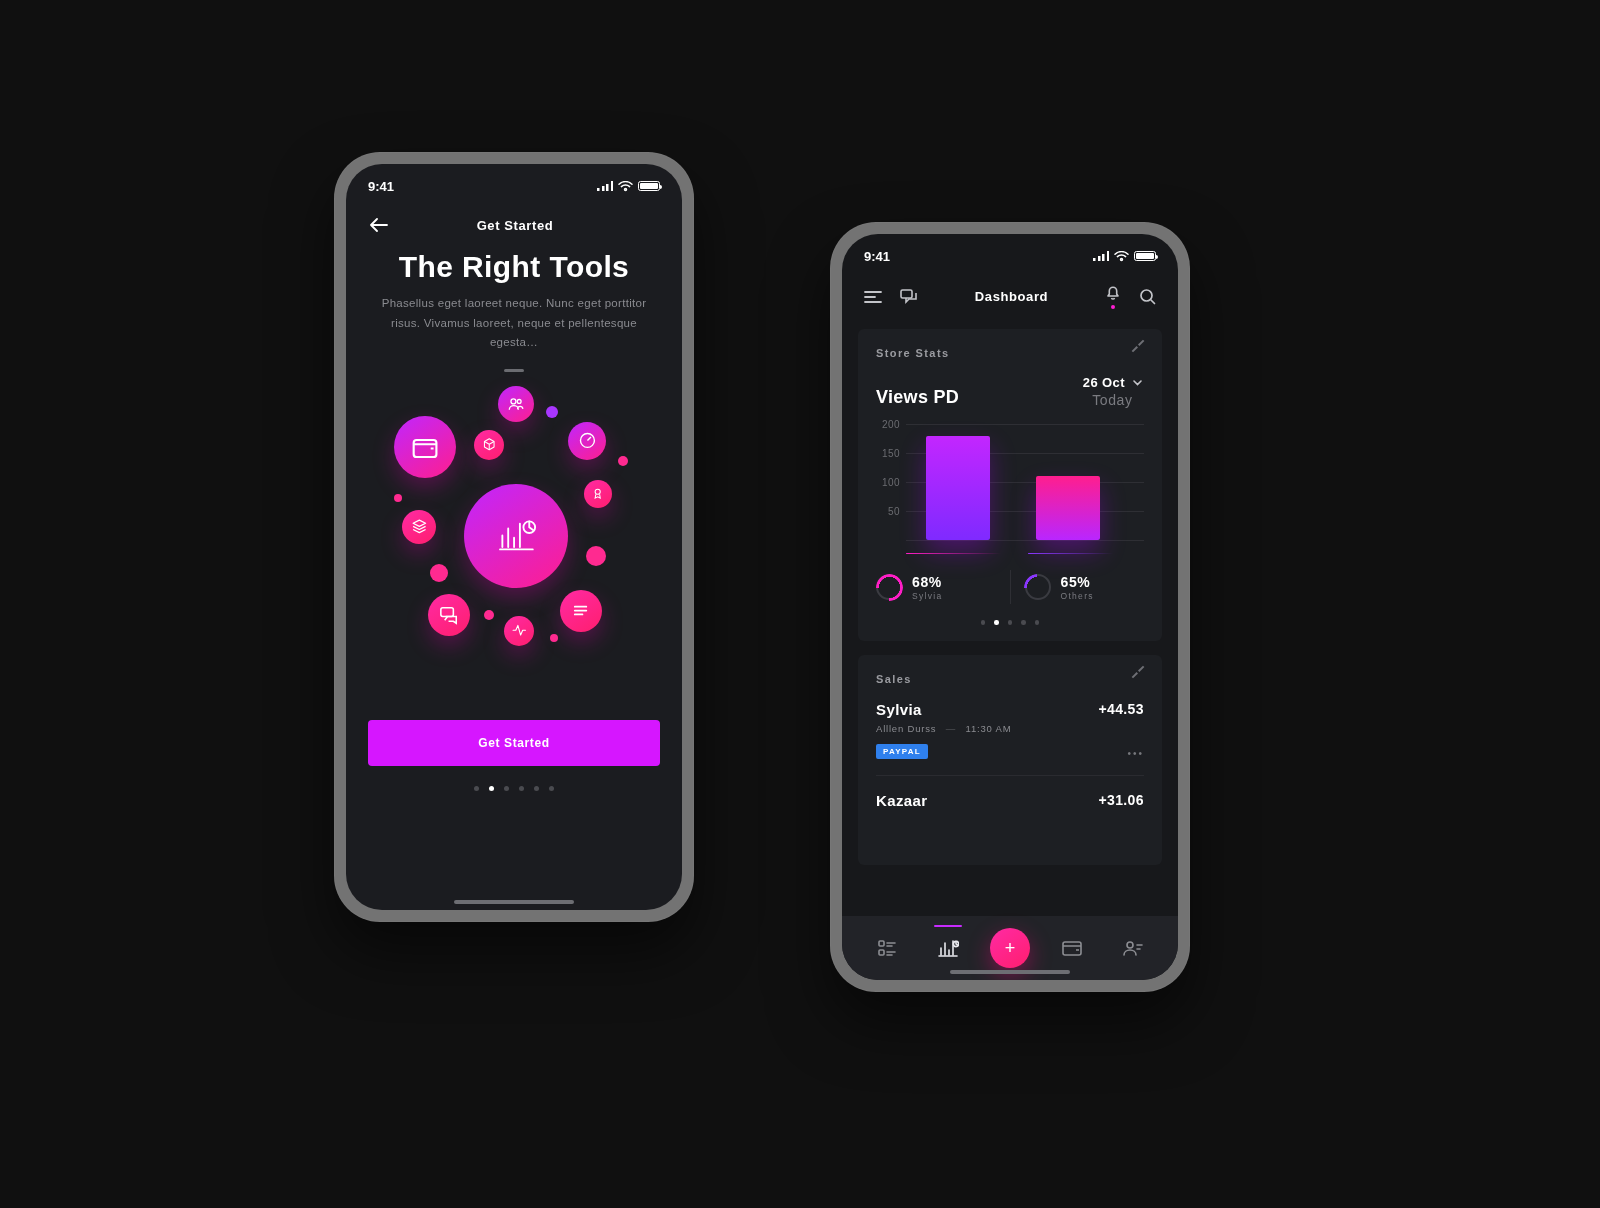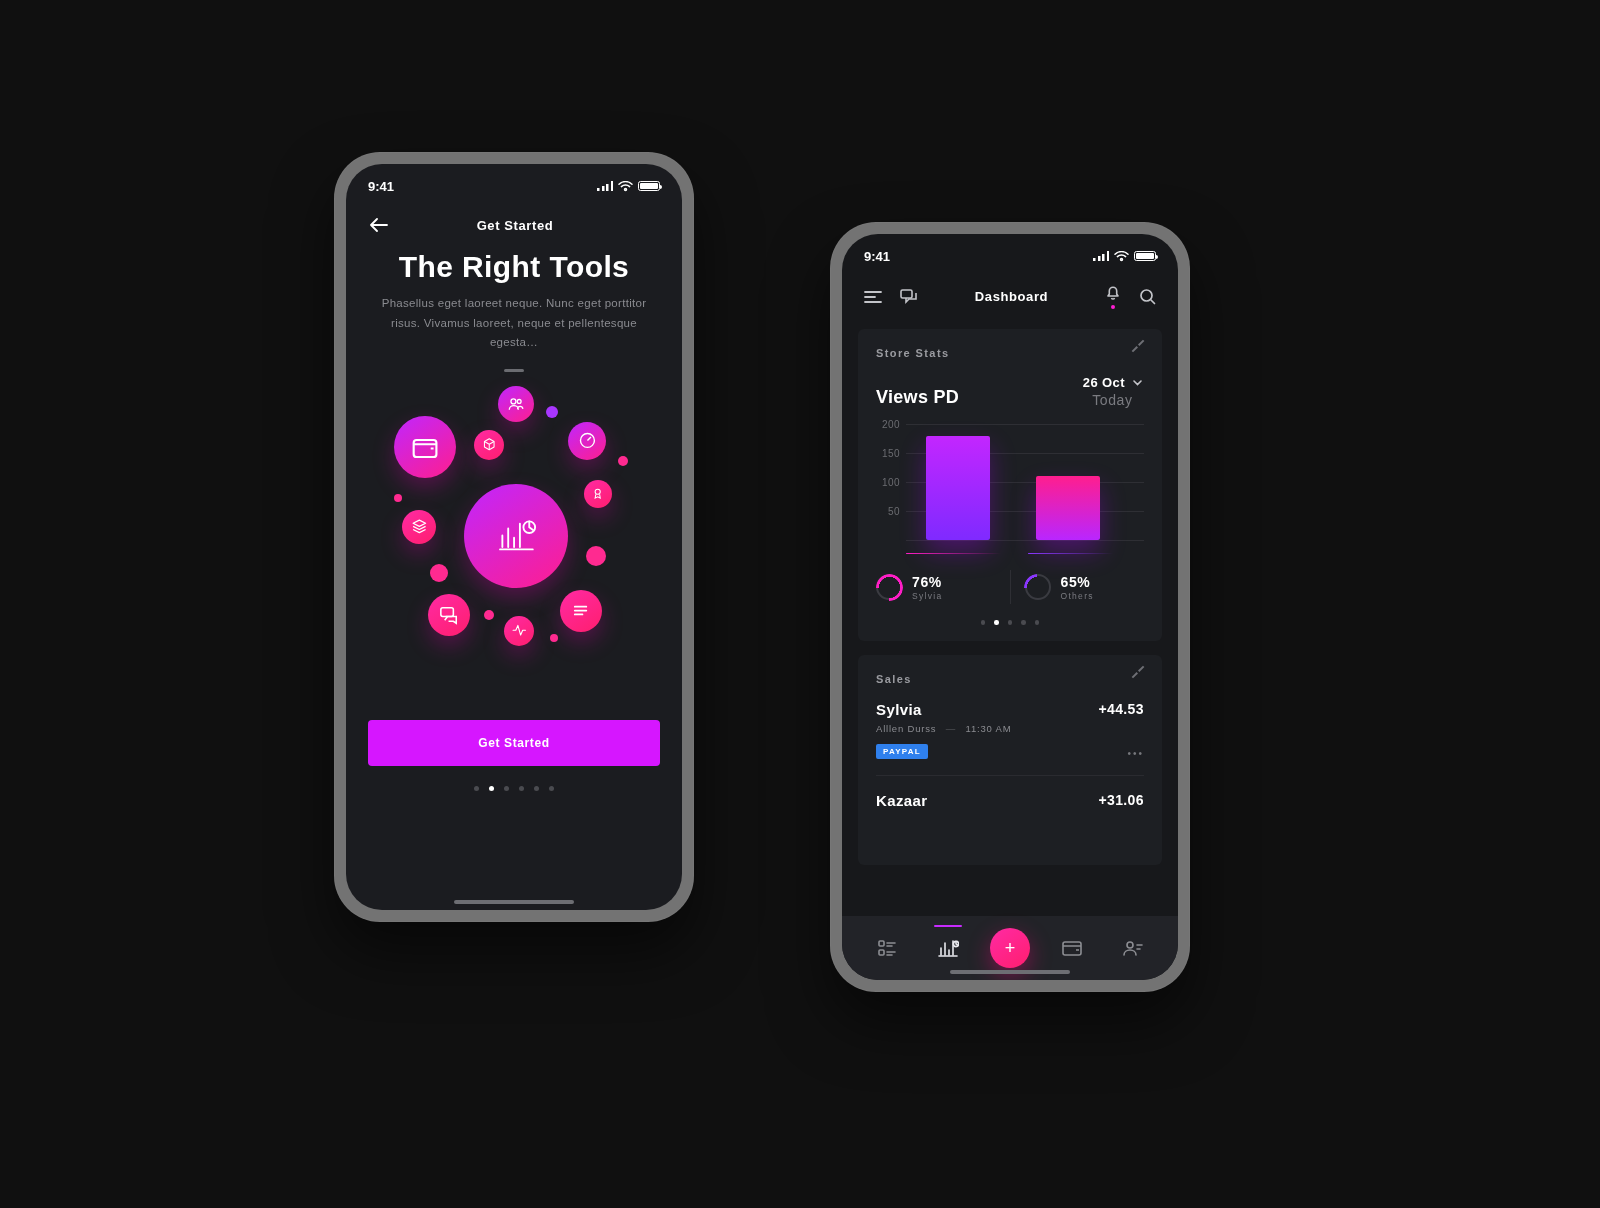--- a/index.html
+++ b/index.html
@@ -442,21 +442,21 @@
               <div class="cbar b2" style="height: 63.8px; left: 130px;"></div>
             </div>
           <div class="underline"></div>
           <div class="underline u2"></div>
         </div>
 
         <div class="metrics">
           <div class="metric">
             <span class="ring r1"></span>
             <span>
-              <div class="num">76%</div>
+              <div class="num">68%</div>
               <div class="lab">Sylvia</div>
             </span>
           </div>
           <div class="msep"></div>
           <div class="metric">
             <span class="ring r2"></span>
             <span>
               <div class="num">65%</div>
               <div class="lab">Others</div>
             </span>

